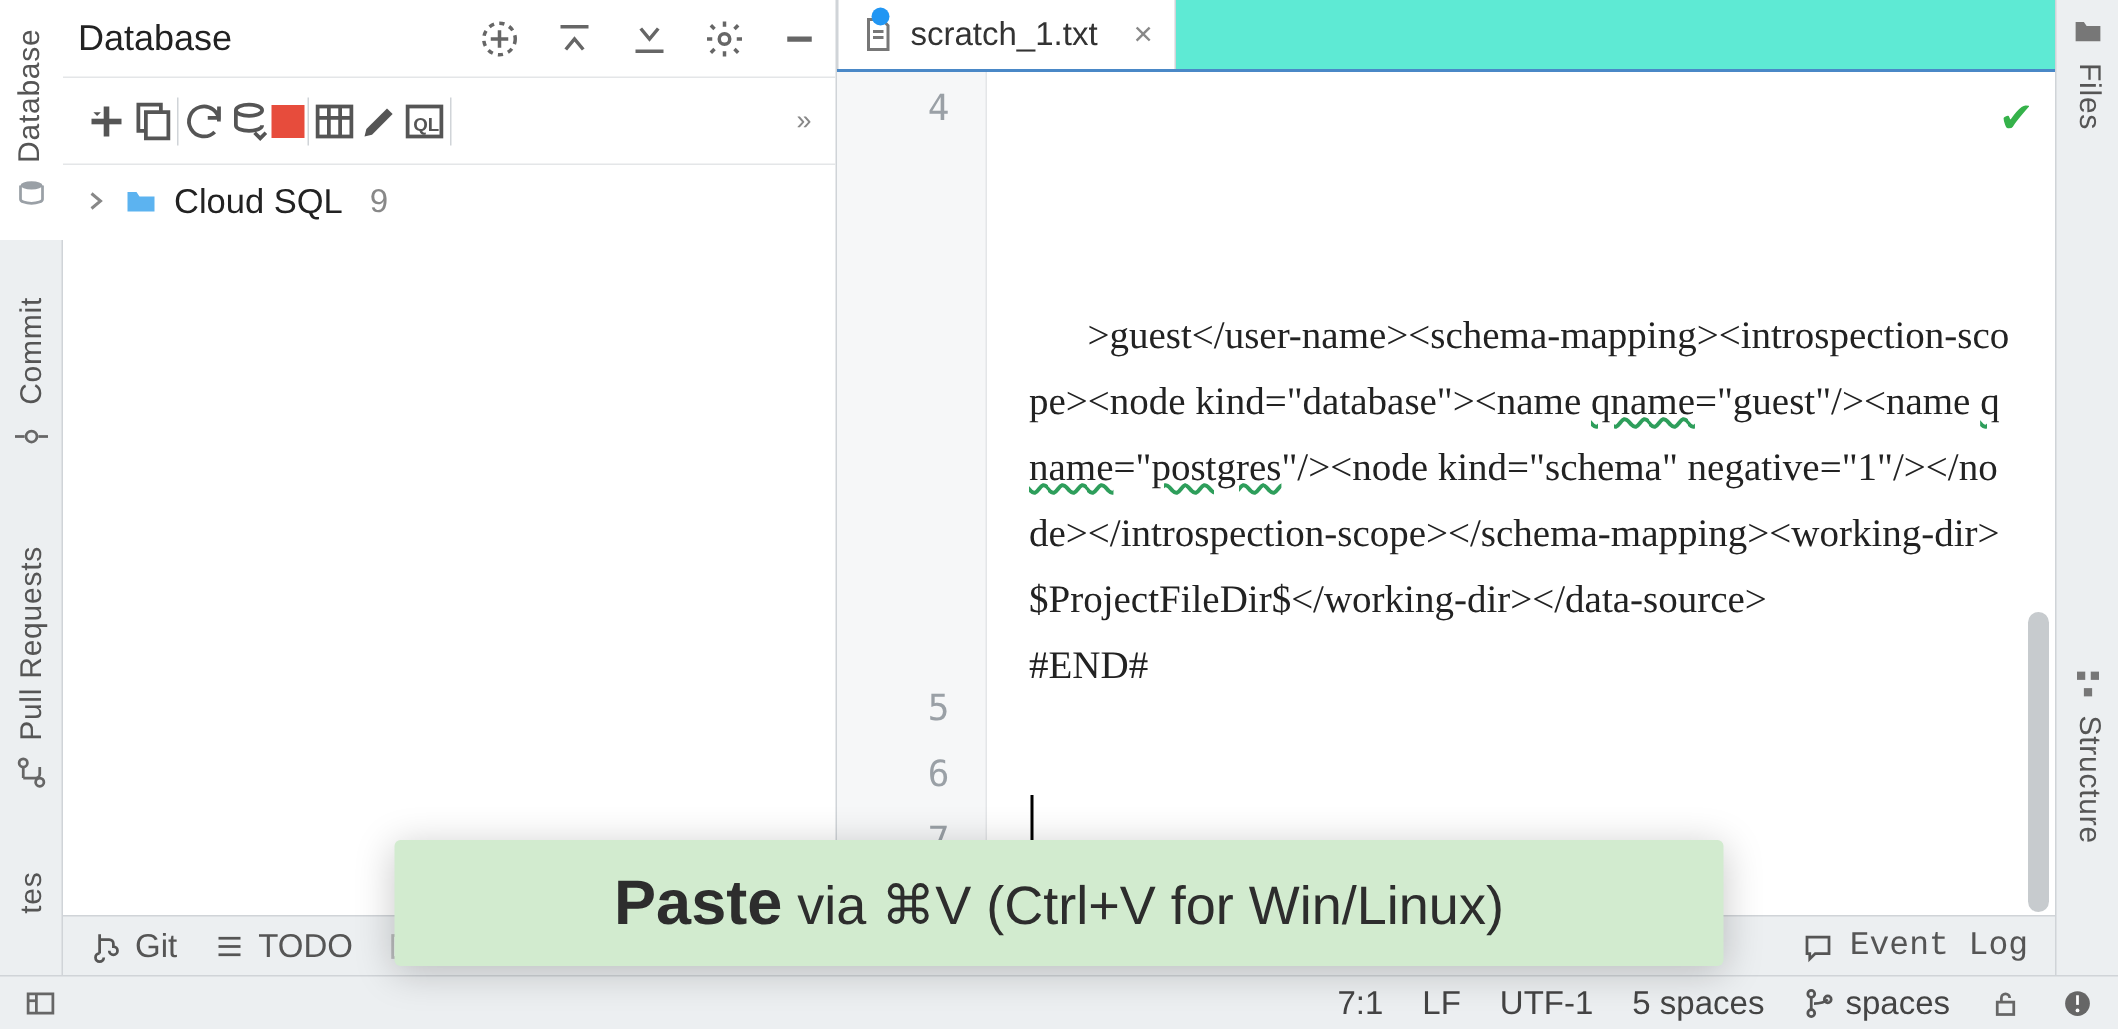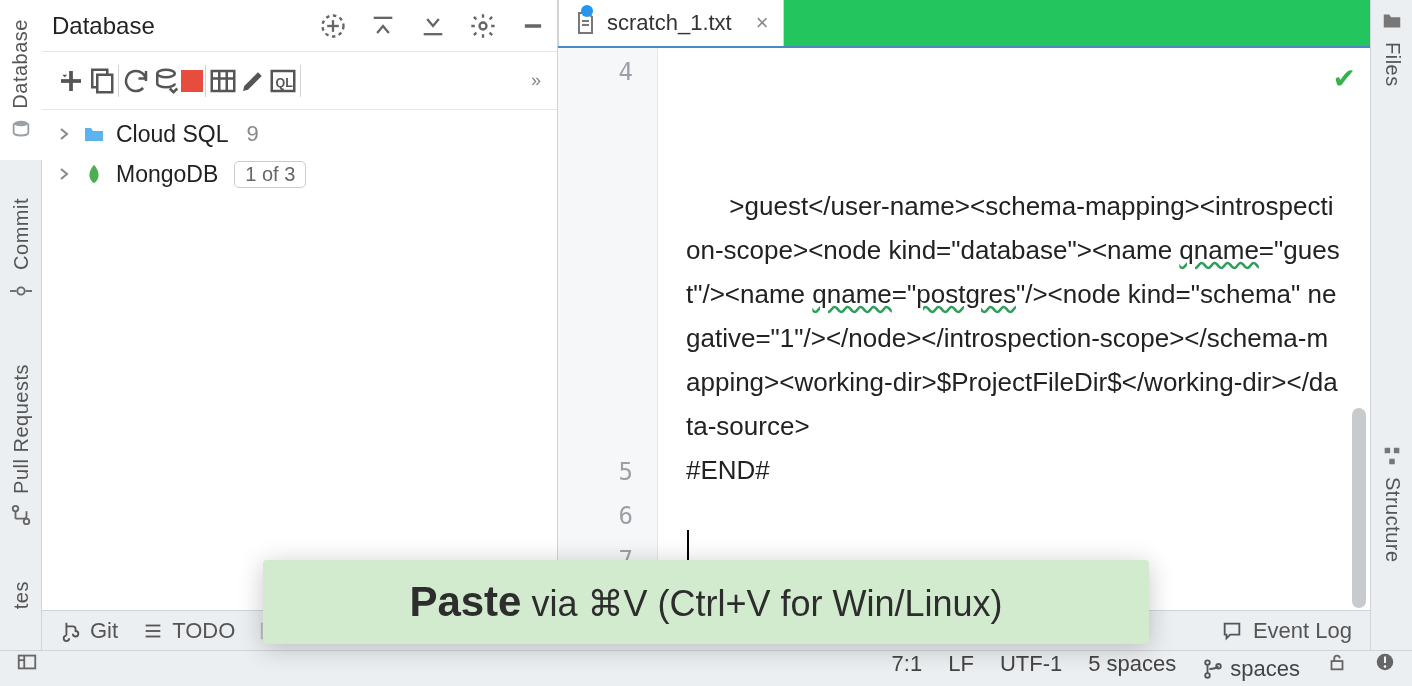--- a/index.html
+++ b/index.html
@@ -37,47 +37,47 @@
 .tree { padding:4px 0; }
 .tree .row { height:40px; display:flex; align-items:center; padding-left:14px; gap:10px; font-size:23px; color:#222; cursor:default; }
 .tree .row.selected { background:#d6d9db; }
 .tree .chev { width:16px; height:16px; }
 .tree .pill { border:1px solid #c8ccd0; border-radius:5px; padding:1px 10px; font-size:20px; color:#666; margin-left:6px; }
 .tree .cnt { font-size:22px; color:#888; margin-left:8px; }
 .tree .dsicon { width:24px; height:24px; flex:none; display:inline-flex; align-items:center; justify-content:center; }
 
 
 .editor-area { position:absolute; left:558px; top:0; right:42px; height:610px; background:#fff; display:flex; flex-direction:column; }
-.tabbar { height:48px; background:#22c55e; display:flex; align-items:flex-end; border-bottom:2px solid #4a88c7; }
+.tabbar { height:48px; background:#5eead4; display:flex; align-items:flex-end; border-bottom:2px solid #4a88c7; }
 .tabbar .tab { height:48px; background:#fff; display:flex; align-items:center; gap:10px; padding:0 14px; border:1px solid #d0d4d8; border-bottom:none; position:relative; }
 .tabbar .tab .dot { position:absolute; left:22px; top:6px; width:12px; height:12px; border-radius:50%; background:#2196f3; }
 .tabbar .name { font-size:22px; color:#333; }
 .tabbar .close { font-size:22px; color:#888; margin-left:14px; }
 .tabbar svg.fi { width:24px; height:24px; }
 
 .editor-body { position:relative; flex:1; display:flex; overflow:hidden; }
 .gutter { width:100px; background:#f6f7f8; border-right:1px solid #e4e6e8; padding-top:10px; }
 .gutter .ln { height:44px; text-align:right; padding-right:24px; font-size:24px; color:#9aa0a6; font-family:Menlo,Consolas,monospace; }
 .gutter .ln.l4 { height:400px; line-height:28px; }
-.code { position:relative; flex:1; padding:4px 28px 0 28px; font-family:Liberation Sans, sans-serif; font-size:26px; line-height:44px; color:#222; white-space:pre-wrap; word-break:break-all; }
+.code { position:relative; flex:1; padding:22px 28px 0 28px; font-family:Liberation Serif, serif; font-size:26px; line-height:44px; color:#222; white-space:pre-wrap; word-break:break-all; }
 .code .wavy { text-decoration-line:underline; text-decoration-style:wavy; text-decoration-color:#2e9e5b; }
 .code .cursor-line { position:absolute; left:0; right:0; top:477px; height:44px; background:#fdf6e3; border-top:1px solid #ead9a0; border-bottom:1px solid #ead9a0; z-index:-1; }
 .code .caret { display:inline-block; width:2px; height:34px; background:#000; vertical-align:middle; position:absolute; left:29px; top:482px; }
 .check { position:absolute; right:14px; top:14px; color:#35b24a; font-size:28px; }
 .vscroll { position:absolute; right:4px; top:360px; width:14px; height:200px; background:#c7cbce; border-radius:7px; }
 
 
 .bottom-tools { position:absolute; left:42px; right:42px; top:610px; height:40px; background:#eceff1; border-top:1px solid #d0d4d8; display:flex; align-items:center; padding:0 18px; gap:24px; font-size:22px; color:#555; }
 .bottom-tools .it { display:flex; align-items:center; gap:8px; }
 .bottom-tools .faded { opacity:.32; }
-.bottom-tools .right { margin-left:auto; display:flex; align-items:center; gap:10px; }
+.bottom-tools .right { margin-left:auto; display:flex; align-items:flex-end; gap:10px;font-family:Liberation Mono, monospace; }
 .bottom-tools svg { width:22px; height:22px; }
 
 
-.status { position:absolute; left:0; right:0; bottom:0; height:36px; background:#eceff1; border-top:1px solid #d0d4d8; display:flex; padding:0 16px; gap:26px; font-size:22px; color:#444; }
+.status { position:absolute; left:0; right:0; bottom:0; height:36px; background:#eceff1; border-top:1px solid #d0d4d8; display:flex; align-items:center; padding:0 16px; gap:26px; font-size:22px; color:#444; }
 .status .sp { flex:1; }
 .status svg { width:22px; height:22px; }
 
 
 .overlay { position:absolute; left:263px; top:560px; width:886px; padding:18px 28px; background:#d2ebcf; border-radius:4px; box-shadow:0 4px 26px rgba(0,0,0,.22); font-size:36px; color:#2d2d2d; text-align:center; }
 .overlay b { font-weight:700; font-size:42px; }
 </style>
 </head>
 <body>
 
@@ -201,32 +201,20 @@
       <svg class="chev" viewBox="0 0 16 16">
           <path d="M5 3l6 5-6 5" fill="none" stroke="#888" stroke-width="2"></path>
         </svg>
       <span class="dsicon">
           <svg viewBox="0 0 24 24" width="24" height="24">
             <path d="M3 6h6l2 3h10v10H3z" fill="#5cb3f0"></path>
           </svg>
         </span>
       <span>Cloud SQL</span>
       <span class="cnt">9</span>
-    </div>
-    <div class="row">
-      <svg class="chev" viewBox="0 0 16 16">
-          <path d="M5 3l6 5-6 5" fill="none" stroke="#888" stroke-width="2"></path>
-        </svg>
-      <span class="dsicon">
-          <svg viewBox="0 0 24 24" width="22" height="22">
-            <path d="M12 2c3 4 5 7 5 11s-2 7-5 9c-3-2-5-5-5-9s2-7 5-11z" fill="#4caf50"></path>
-          </svg>
-        </span>
-      <span>MongoDB</span>
-      <span class="pill">1 of 3</span>
     </div>
   </div>
 </div>
 
 <div class="editor-area">
   <div class="tabbar">
     <div class="tab">
       <span class="dot"></span>
       <svg class="fi" viewBox="0 0 24 24">
           <path d="M6 2h9l4 4v16H6z" fill="none" stroke="#777" stroke-width="2"></path>

